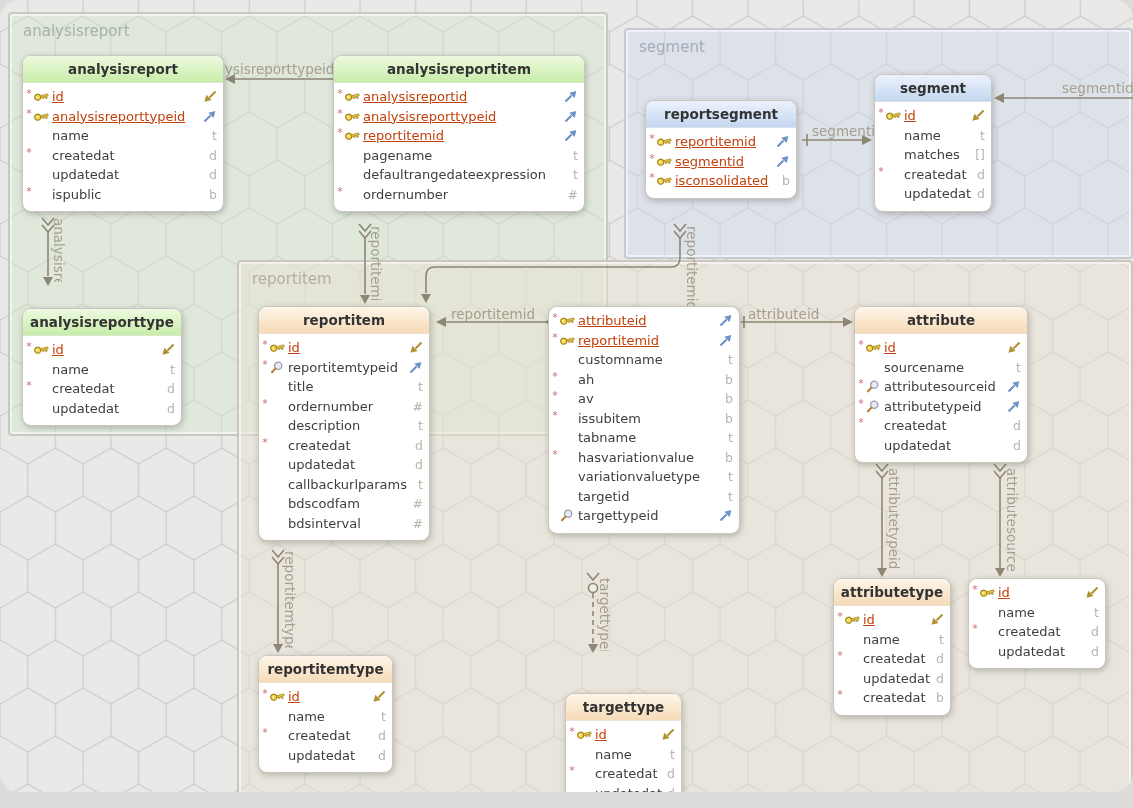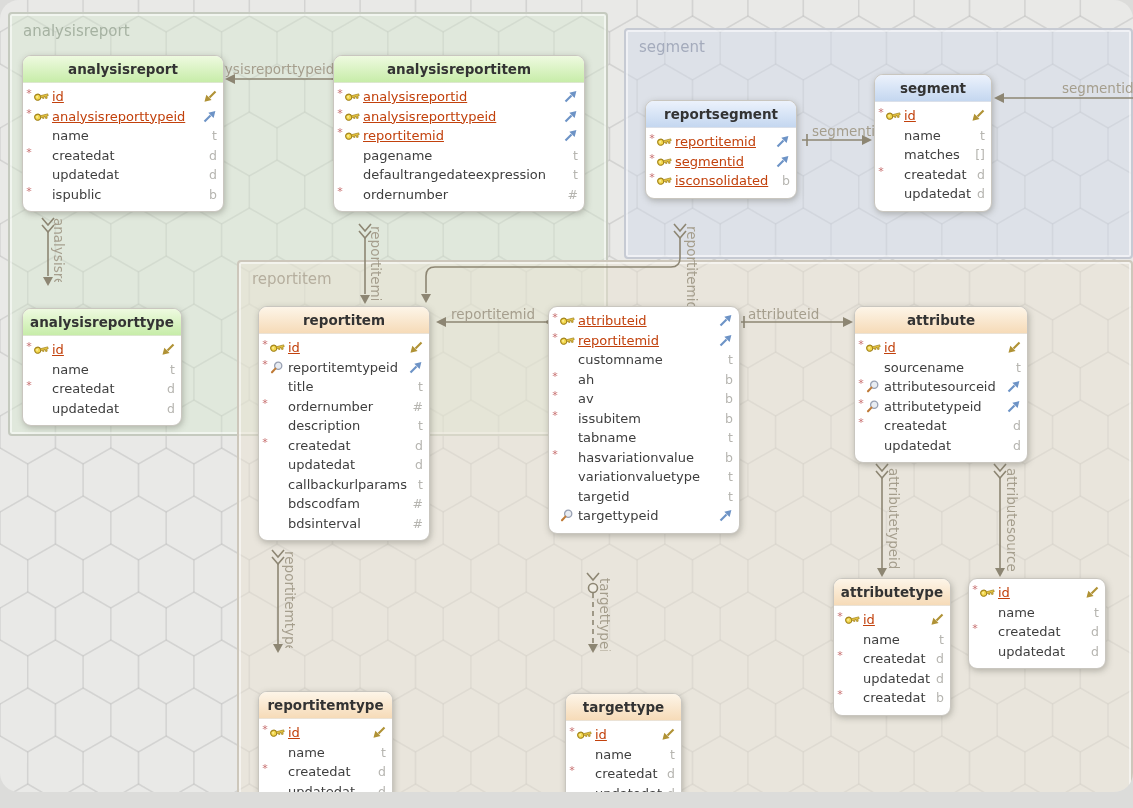--- a/index.html
+++ b/index.html
@@ -1278,21 +1278,21 @@
         <div class="trow">
           <span class="req"></span>
           <span class="cicon"></span>
           <span class="cname">updatedat</span>
           <span class="ctype">
             <span>d</span>
           </span>
         </div>
       </div>
     </div>
-    <div class="table theme-tan" style="left: 258px; top: 655px; width: 135px; margin-top: 36px;">
+    <div class="table theme-tan" style="left: 258px; top: 655px; width: 135px;">
       <div class="thead">reportitemtype</div>
       <div class="tbody">
         <div class="trow">
           <span class="req">*</span>
           <span class="cicon">
             <svg width="16" height="13" viewBox="0 0 16 13" style="transform:rotate(-14deg)">
     <circle cx="4.6" cy="6.4" r="3" fill="#f4d94f" stroke="#a3841c" stroke-width="1.2"></circle>
     <circle cx="4.1" cy="5.9" r="0.9" fill="#fdf2b0"></circle>
     <path d="M7.5 5.6 H15.2 V7.4 H13.6 V9.6 H12.1 V7.4 H10.6 V8.9 H9.2 V7.4 H7.5 Z" fill="#e8c63e" stroke="#a3841c" stroke-width="0.7"></path>
   </svg>

